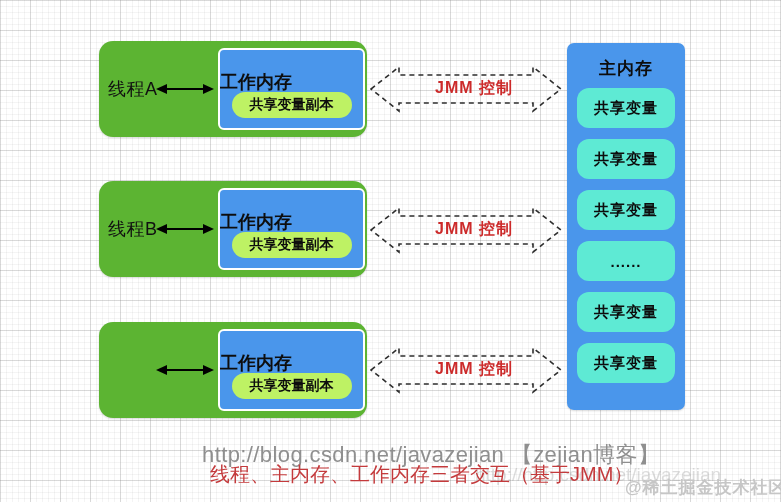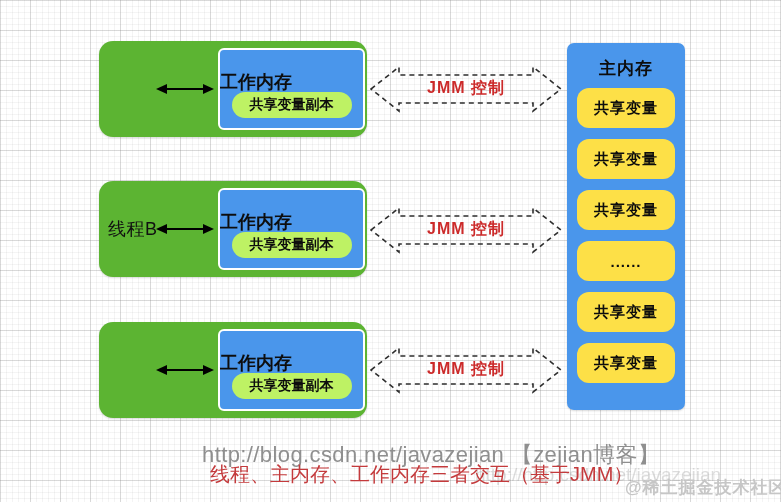--- a/index.html
+++ b/index.html
@@ -39,39 +39,39 @@
   }
   .copy-pill{
     position:absolute;left:50%;top:42px;transform:translateX(-50%);
     width:120px;height:26px;background:#bef264;border-radius:14px;
     display:flex;align-items:center;justify-content:center;
     font-size:14px;font-weight:bold;color:#0d0d0d;white-space:nowrap;
   }
   .jmm-arrow{position:absolute;left:369px;width:194px;height:52px;}
   .jmm-a{top:63px}.jmm-b{top:204px}.jmm-c{top:344px}
   .jmm-label{
-    position:absolute;left:0;top:50%;width:100%;transform:translateY(-52%);
+    position:absolute;left:8px;top:50%;width:100%;transform:translateY(-52%);
     text-align:center;font-size:16px;font-weight:bold;color:#CC2A2A;
     letter-spacing:1px;white-space:nowrap;
   }
   .main-memory{
     position:absolute;left:567px;top:43px;width:118px;height:367px;
     background:#4A96EB;border-radius:7px;
     box-shadow:0 1px 2px rgba(0,0,0,0.15);
   }
   .mm-title{
     margin-top:14px;text-align:center;
     font-size:17px;font-weight:bold;color:#0d0d0d;letter-spacing:1px;
   }
   .mm-slots{
     position:absolute;top:45px;left:10px;right:10px;
     display:flex;flex-direction:column;gap:11px;
   }
   .mm-slot{
-    height:40px;background:#fde047;border-radius:12px;
+    height:40px;background:#5eead4;border-radius:12px;
     display:flex;align-items:center;justify-content:center;
     font-size:15px;font-weight:bold;color:#0d0d0d;letter-spacing:1px;
   }
   .footer-url{
     position:absolute;left:202px;top:440px;
     font-size:22px;color:#8f8f8f;letter-spacing:0.4px;white-space:nowrap;
   }
   .footer-caption{
     position:absolute;left:210px;top:461px;
     font-size:20px;color:#C43A3C;white-space:nowrap;z-index:2;
@@ -85,20 +85,21 @@
     font-size:17px;color:#c6c6c6;font-weight:bold;
     letter-spacing:1px;white-space:nowrap;z-index:3;
   }
 </style>
 </head>
 <body>
 
 <div class="stage">
 
   <div class="thread-row row-a">
+    <div class="thread-label">线程A</div>
     <svg class="link-arrow" width="58" height="14" viewBox="0 0 58 14">
       <line x1="8" y1="7" x2="50" y2="7" stroke="#000" stroke-width="2"></line>
       <polygon points="0,7 11,2 11,12" fill="#000"></polygon>
       <polygon points="58,7 47,2 47,12" fill="#000"></polygon>
     </svg>
     <div class="work-box">
       <div class="work-title">工作内存</div>
       <div class="copy-pill">共享变量副本</div>
     </div>
   </div>

